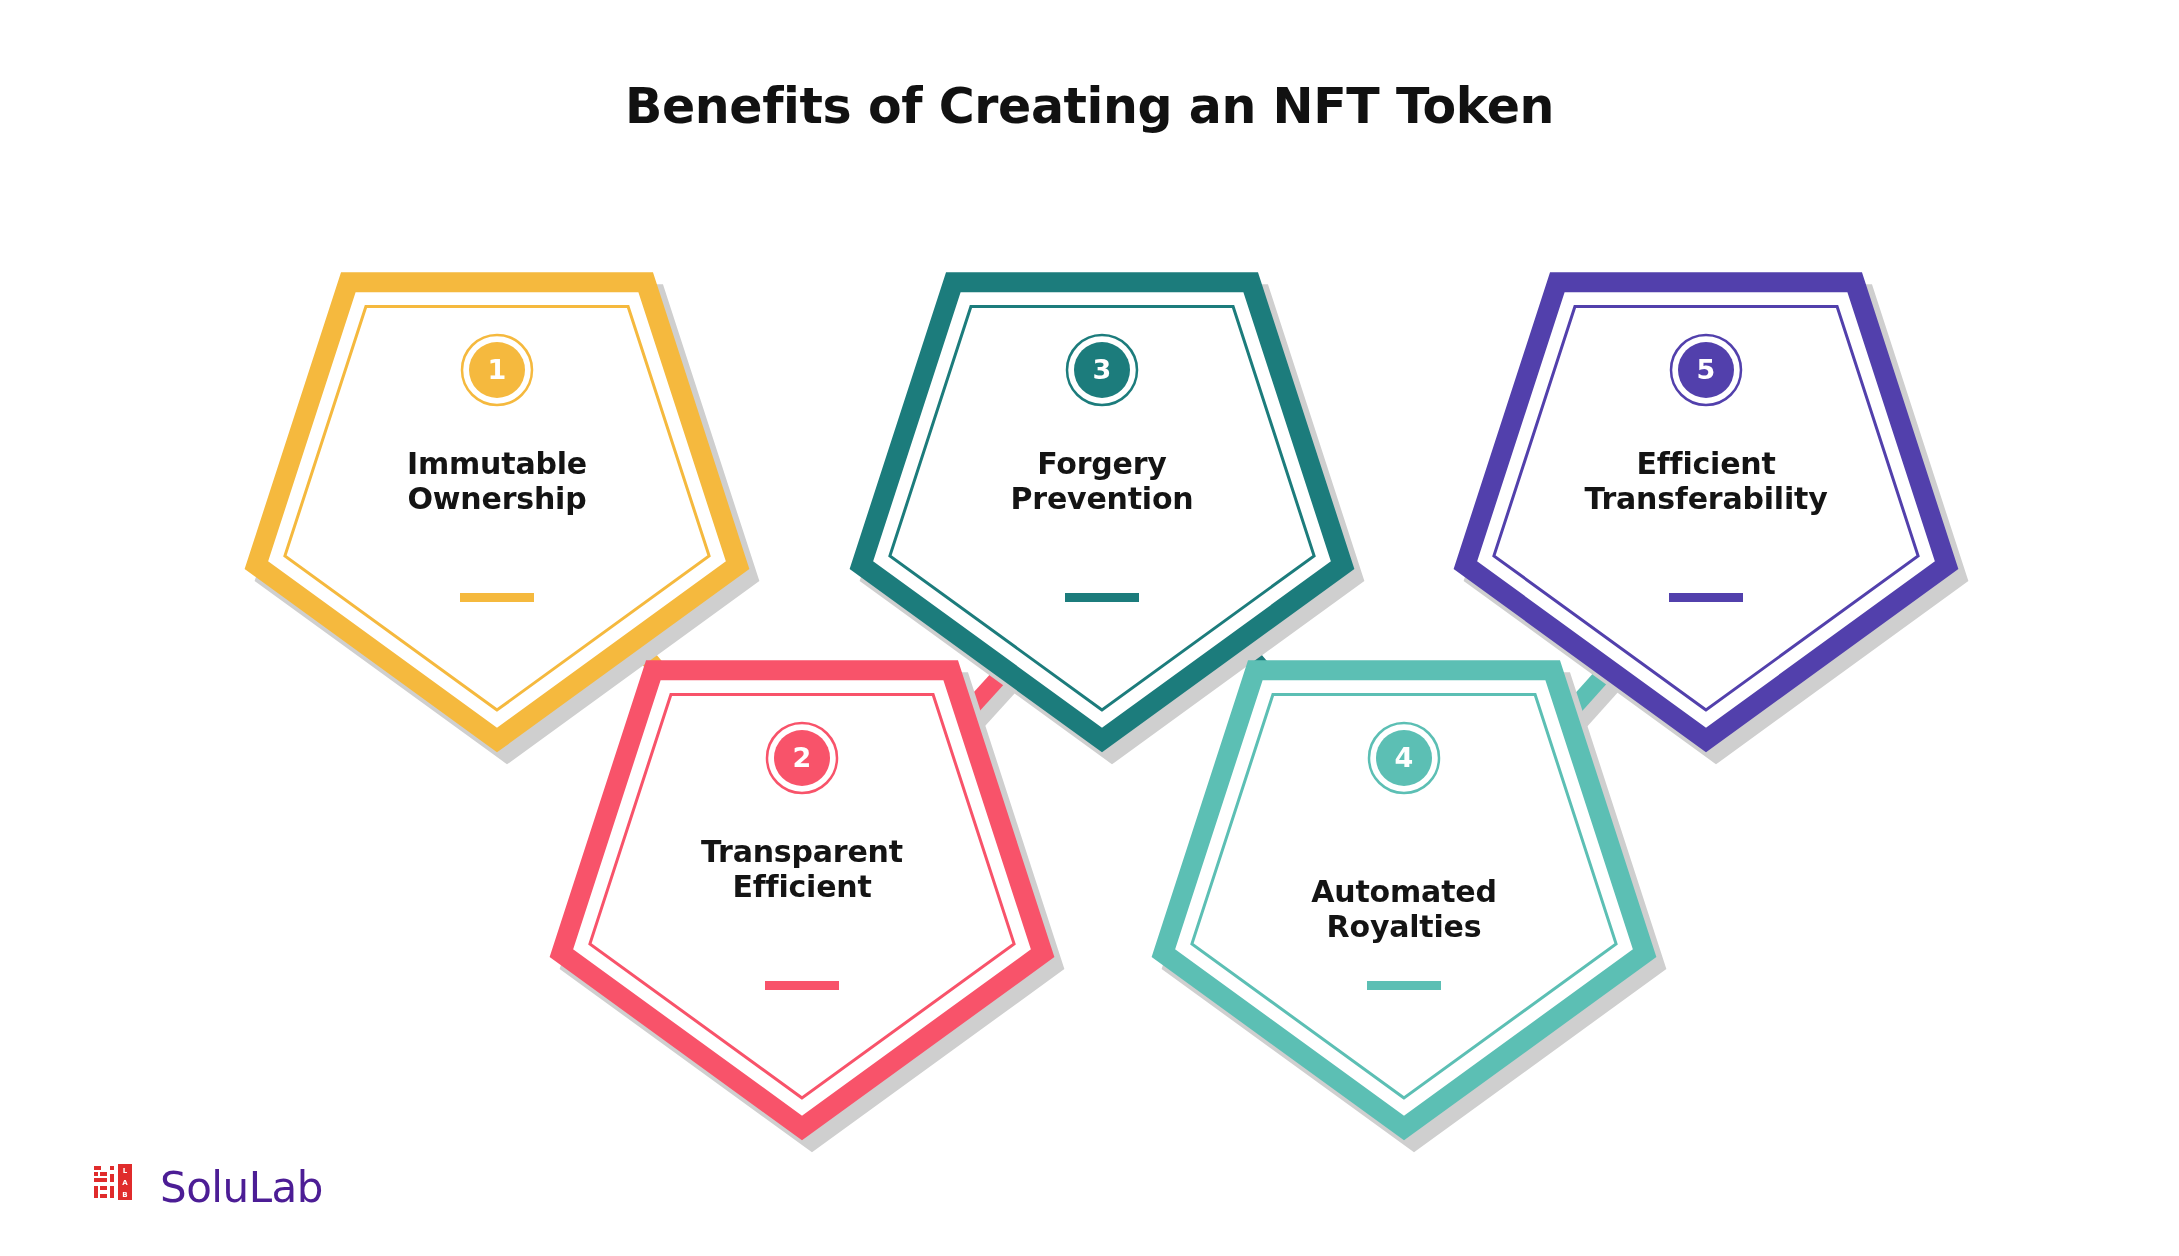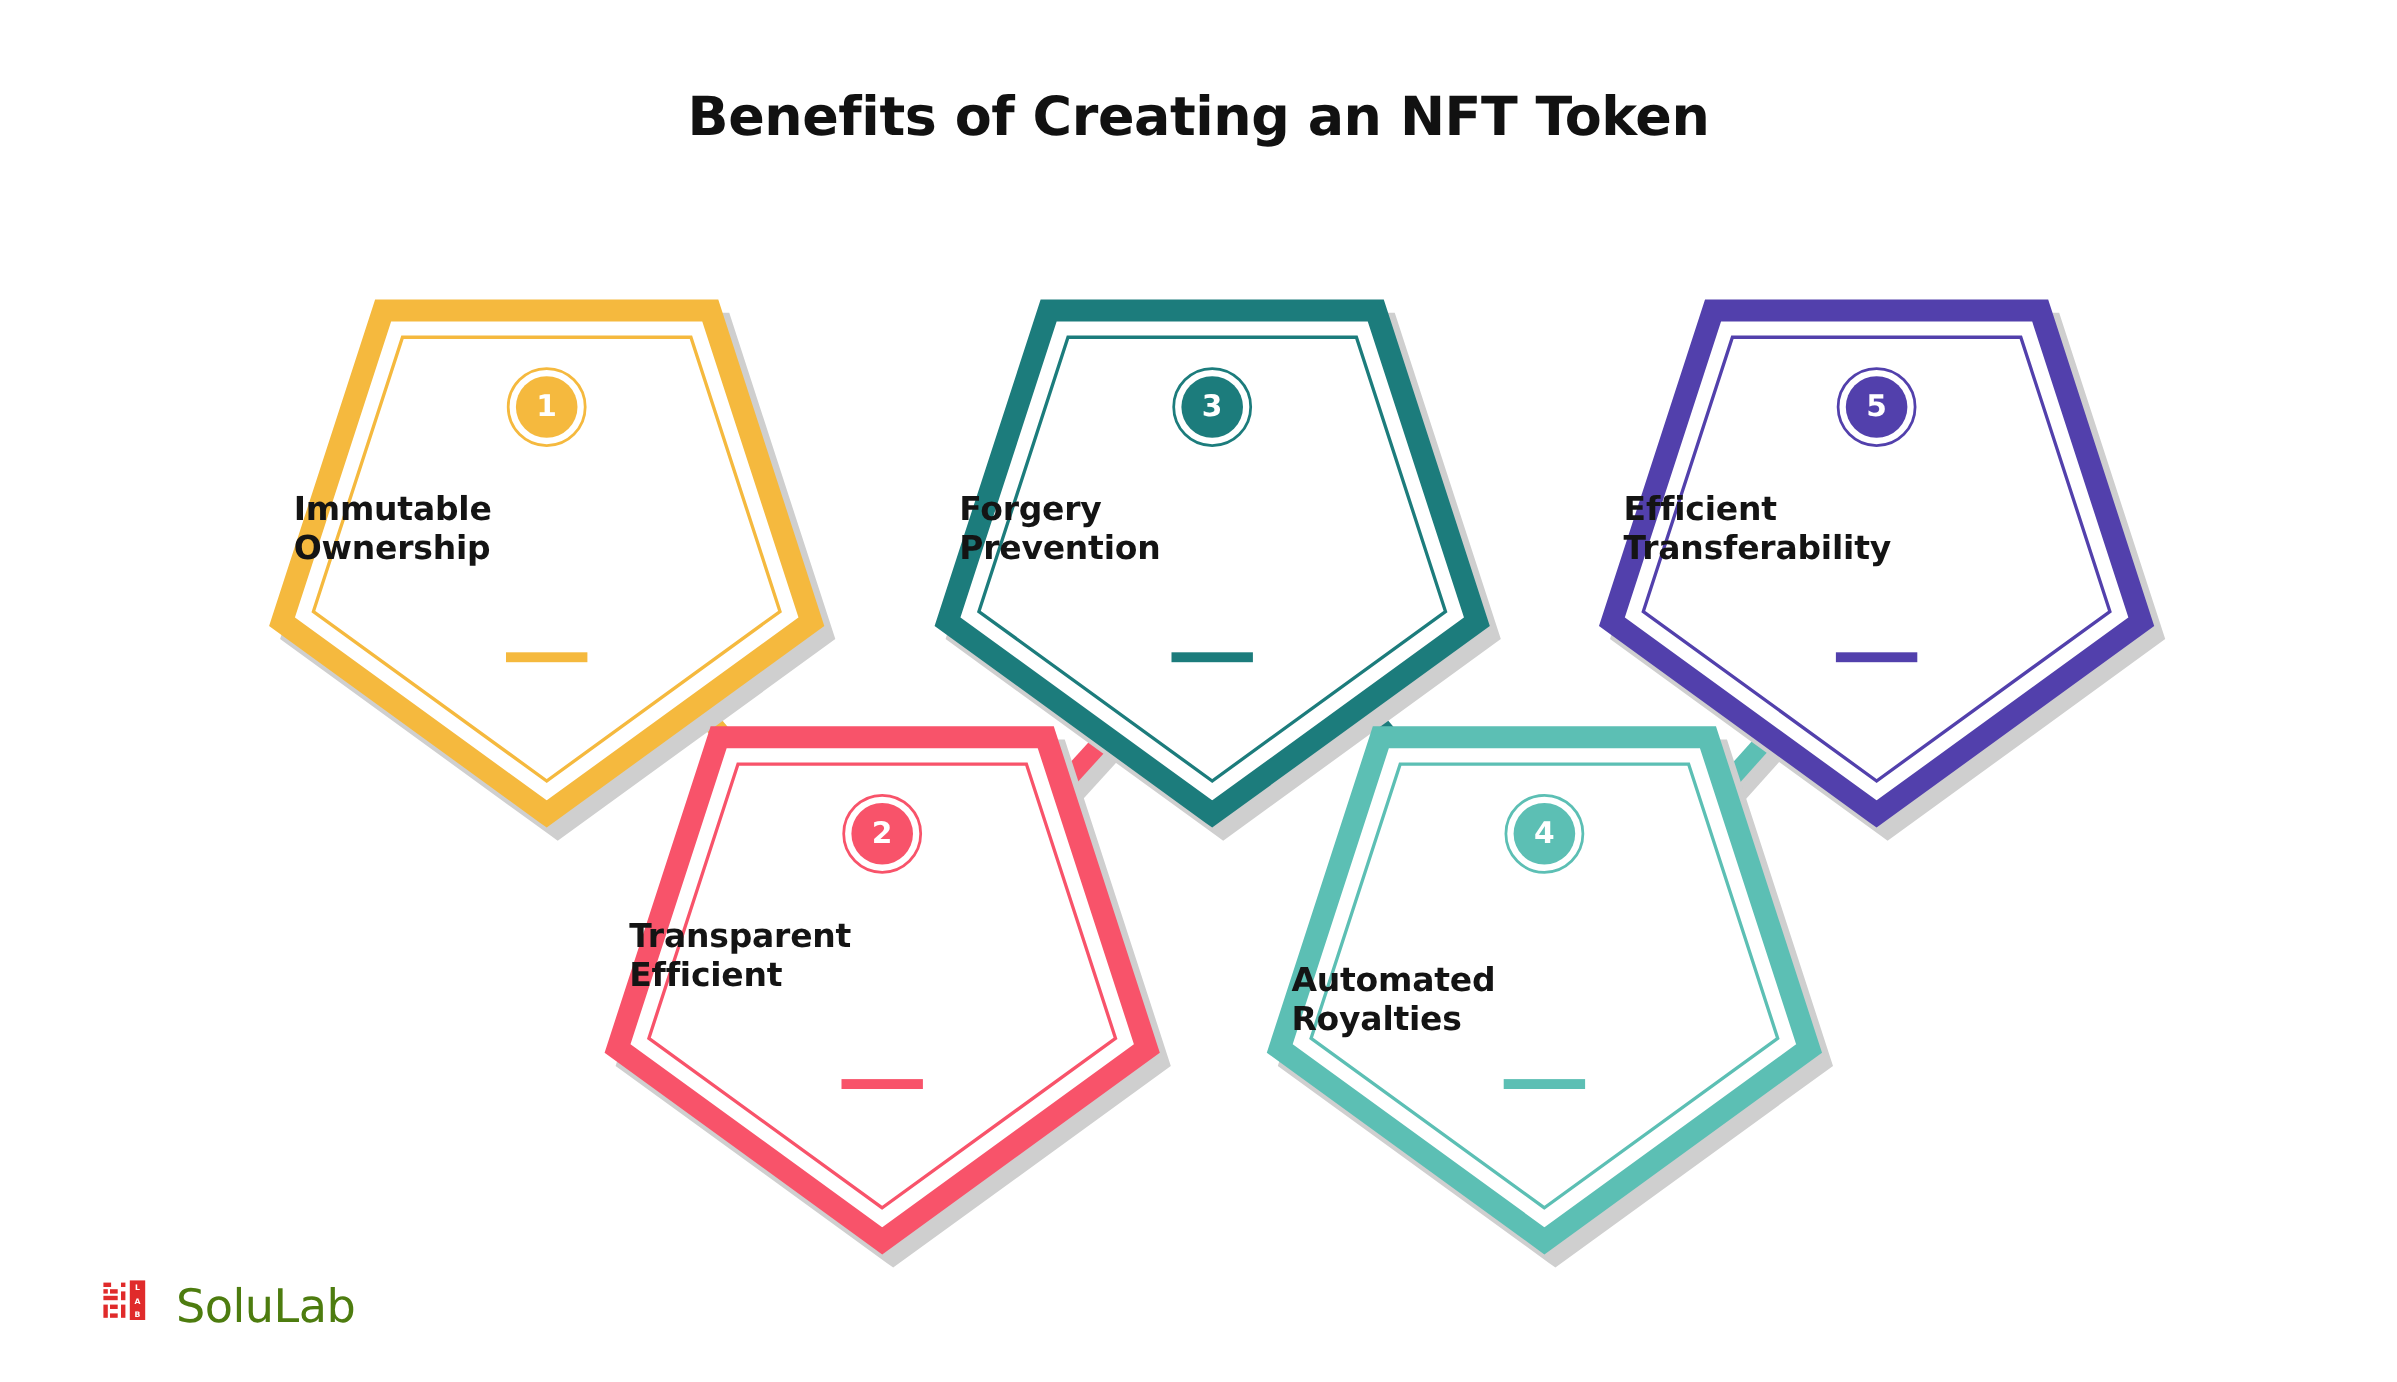--- a/index.html
+++ b/index.html
@@ -41,21 +41,21 @@
     position: absolute;
     left: 0;
     top: 0;
     width: 2179px;
     height: 1256px;
   }
 
   
   .cell {
     position: absolute;
-    text-align: left;
+    text-align: center;
   }
   .cell-label {
     font-size: 30px;
     font-weight: 700;
     line-height: 1.16;
     color: #141414;
     letter-spacing: -0.2px;
     white-space: pre-line;
     font-family: "DejaVu Sans", "Liberation Sans", sans-serif;
   }
@@ -75,21 +75,21 @@
     left: 92px;
     top: 1160px;
     display: flex;
     align-items: center;
     gap: 14px;
   }
   .logo-mark { display: block; }
   .logo-word {
     font-size: 42px;
     font-weight: 400;
-    color: #4d7c0f;
+    color: #4c1d95;
     letter-spacing: -0.5px;
     font-family: "DejaVu Sans", "Liberation Sans", sans-serif;
   }
 </style>
 </head>
 <body>
 
 <div id="stage">
 
   <div class="title">Benefits of Creating an NFT Token</div>

